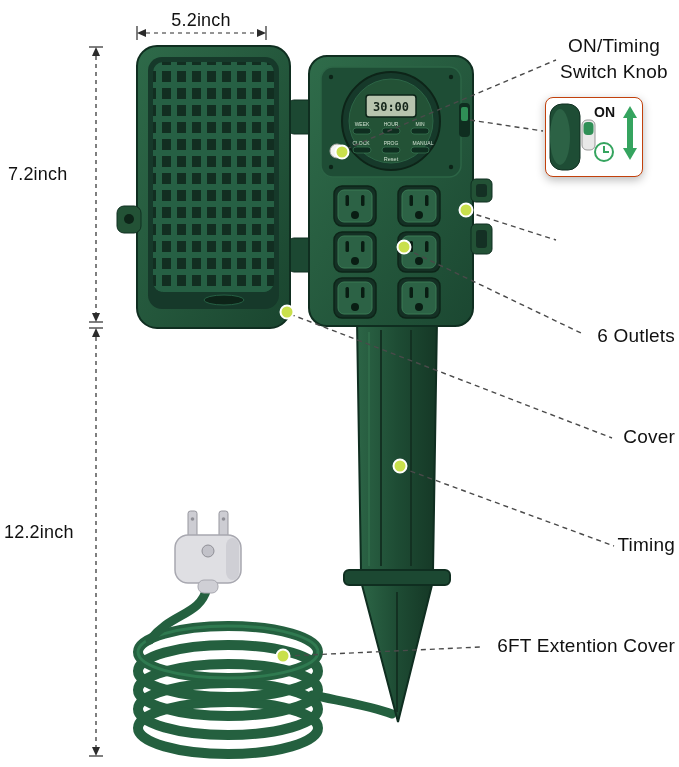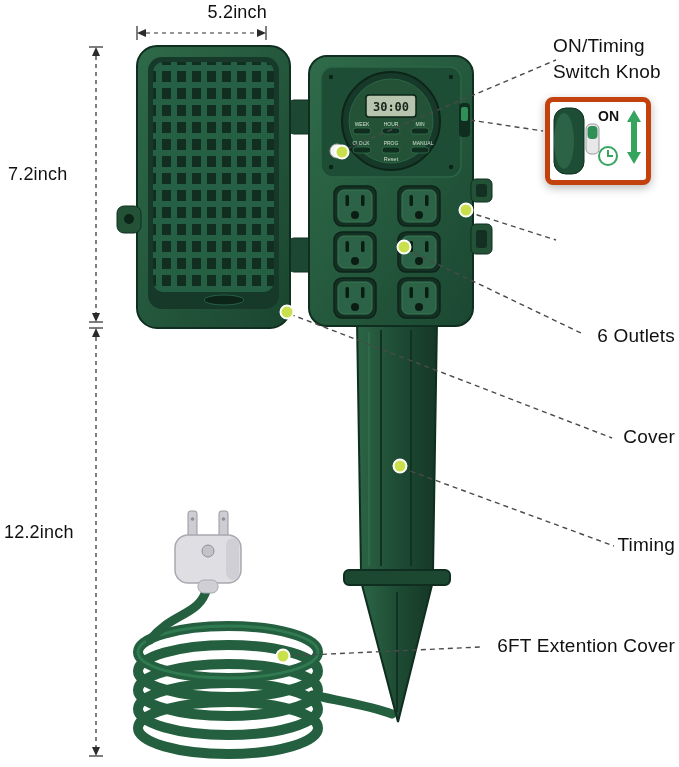--- a/index.html
+++ b/index.html
@@ -7,24 +7,24 @@
     position:relative;width:679px;height:767px;background:#ffffff;overflow:hidden;
     font-family:"Liberation Sans",sans-serif;color:#1a1a1a;
   }
   .canvas svg{position:absolute;left:0;top:0;}
   .dim-label{
     position:absolute;font-size:18px;font-weight:500;color:#111;letter-spacing:.2px;
   }
   .callout-label{
     position:absolute;font-size:19px;font-weight:500;color:#111;line-height:26px;letter-spacing:.2px;text-align:right;
   }
-  .right{text-align:left;}
+  .right{text-align:center;}
   .nowrap{white-space:nowrap;}
   .inset{
-    position:absolute;background:#ffffff;border:5px solid #c2410c;border-radius:8px;
+    position:absolute;background:#ffffff;border:1px solid #c2410c;border-radius:8px;
     box-shadow:0 3px 10px rgba(0,0,0,.28);
   }
   .inset-on{
     position:absolute;left:48px;top:6px;font-size:14px;font-weight:700;color:#111;
   }
 </style>
 </head>
 <body>
 
 <div class="canvas">
@@ -217,21 +217,21 @@
     <g fill="#c9e04c" stroke="#ffffff" stroke-width="2">
       <circle cx="342" cy="152" r="6.5"></circle>
       <circle cx="466" cy="210" r="6.5"></circle>
       <circle cx="404" cy="247" r="6.5"></circle>
       <circle cx="287" cy="312" r="6.5"></circle>
       <circle cx="400" cy="466" r="6.5"></circle>
       <circle cx="283" cy="656" r="6.5"></circle>
     </g>
   </svg>
 
-  <div class="dim-label" style="left:135px;top:2px;width:132px;text-align:right">5.2inch</div>
+  <div class="dim-label" style="left:135px;top:10px;width:132px;text-align:center">5.2inch</div>
   <div class="dim-label" style="left:8px;top:164px">7.2inch</div>
   <div class="dim-label" style="left:4px;top:522px">12.2inch</div>
 
   <div class="callout-label right" style="right:4px;top:33px;width:122px">ON/Timing Switch Knob</div>
   <div class="callout-label nowrap" style="right:4px;top:323px">6 Outlets</div>
   <div class="callout-label nowrap" style="right:4px;top:424px">Cover</div>
   <div class="callout-label nowrap" style="right:4px;top:532px">Timing</div>
   <div class="callout-label nowrap" style="right:4px;top:633px">6FT Extention Cover</div>
 
   <div class="inset" style="left:545px;top:97px;width:96px;height:78px">

